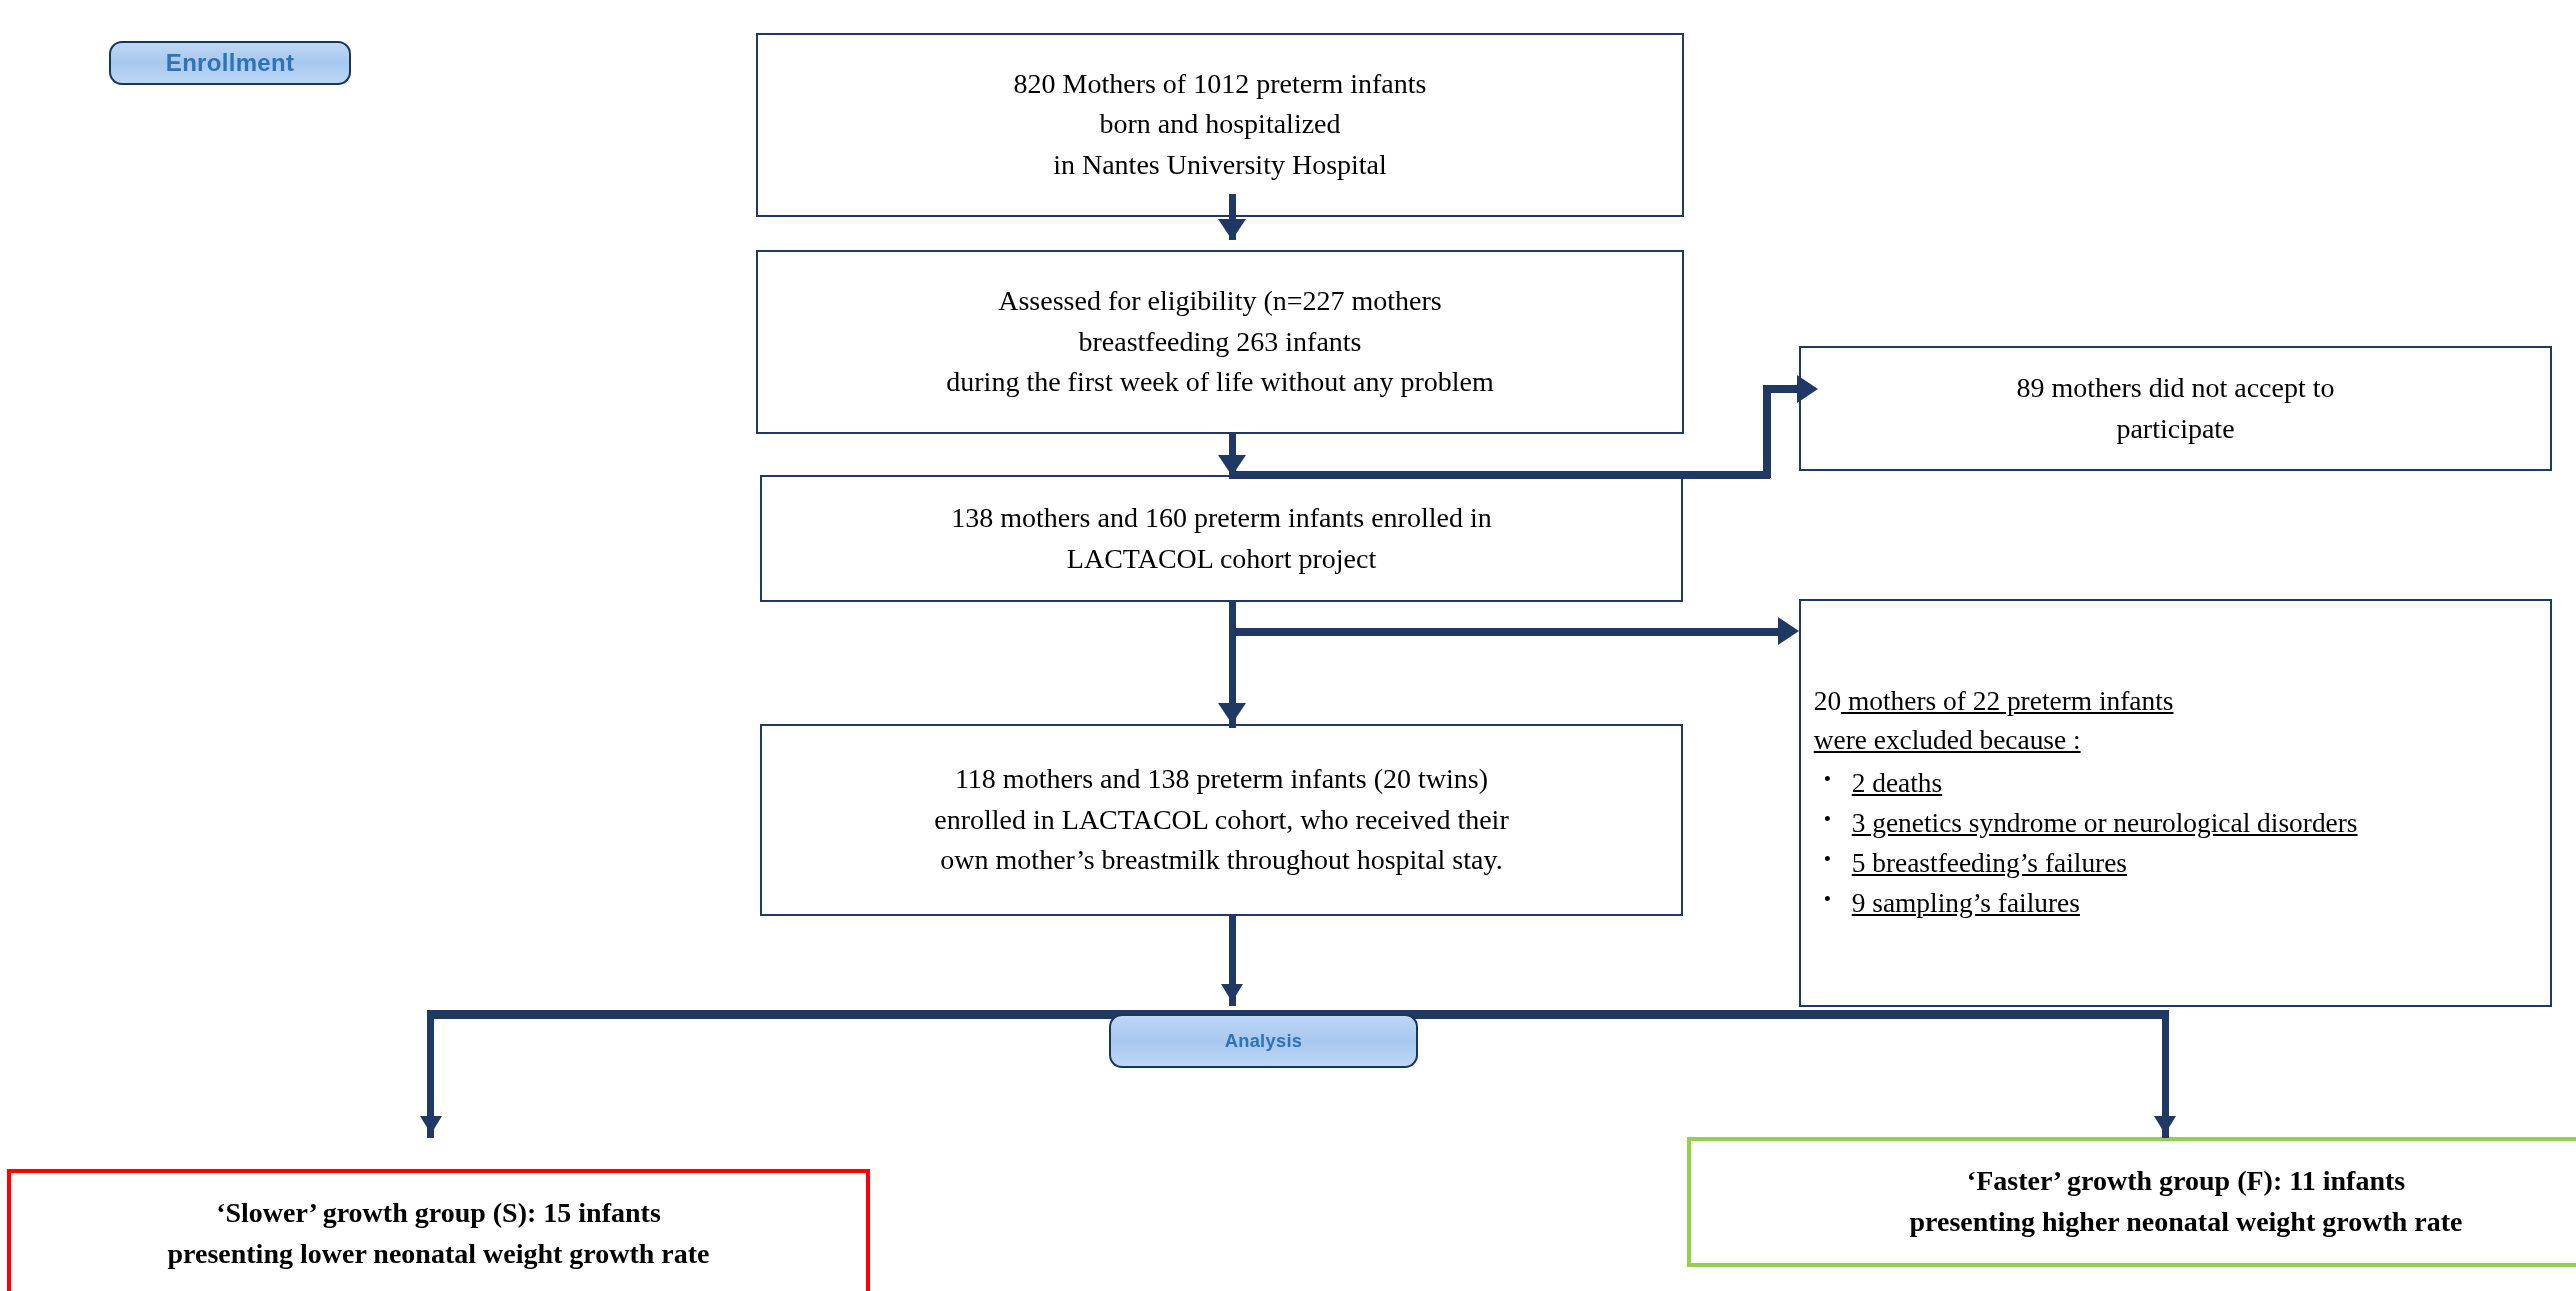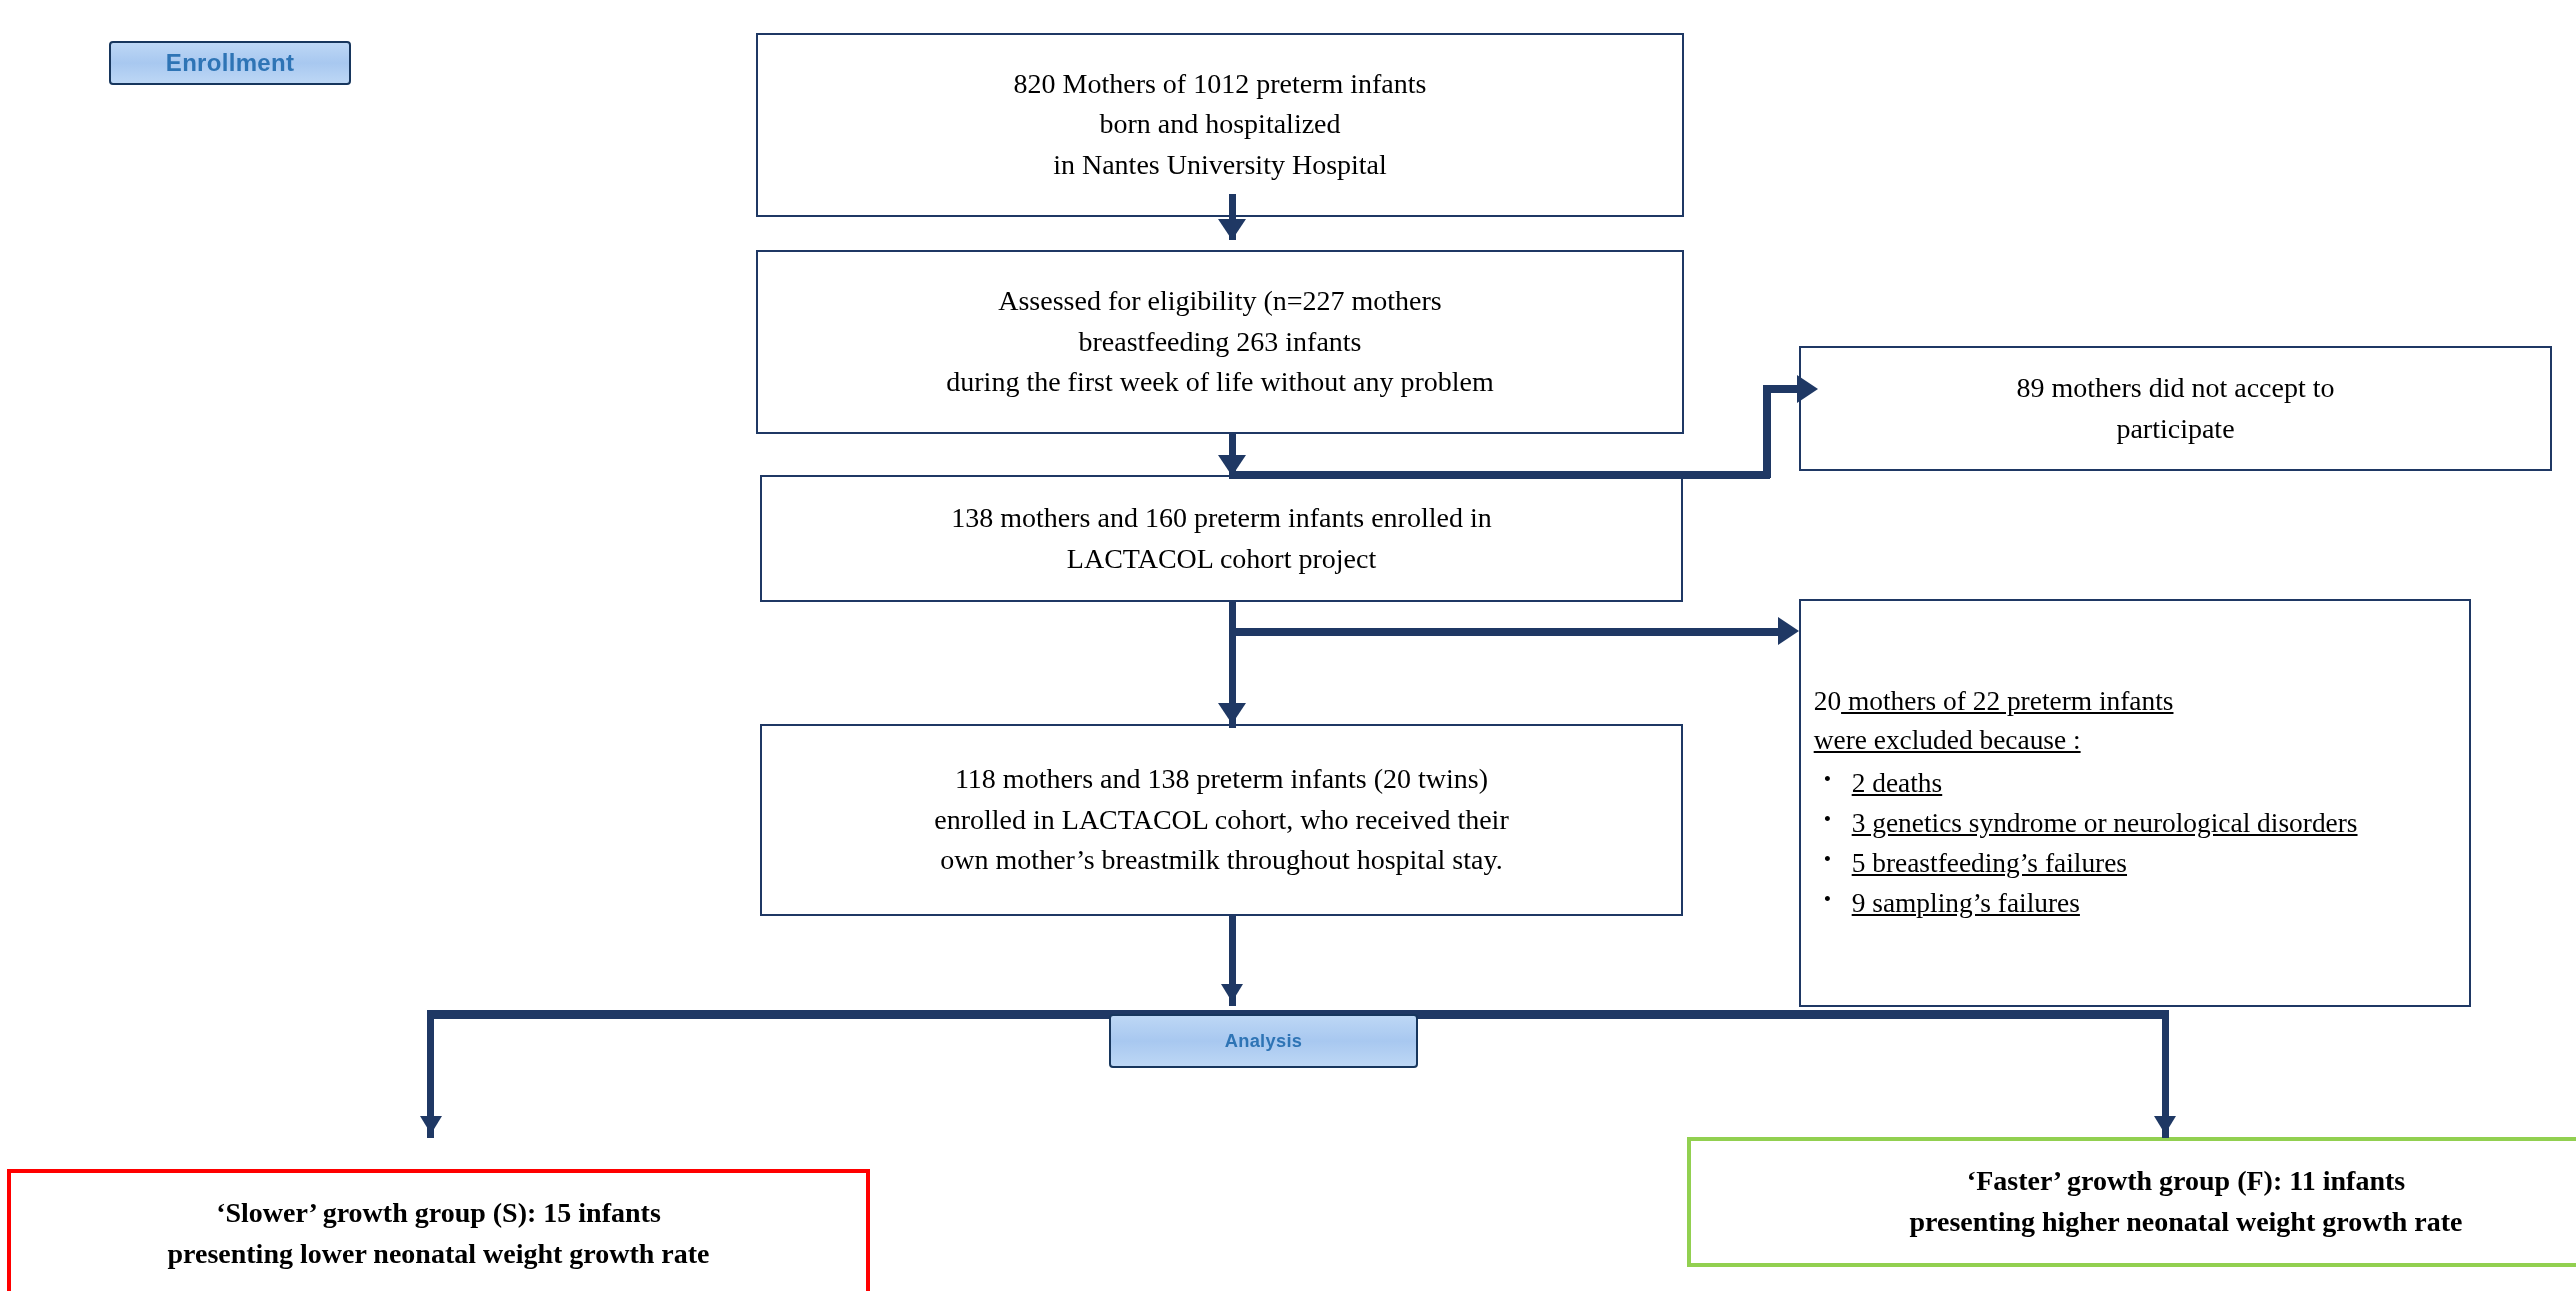--- a/index.html
+++ b/index.html
@@ -34,21 +34,21 @@
   .node.red   { border-color: #FF0000; border-width: 4.2px; margin-top: 32px; }
   .node.green { border-color: #92D050; border-width: 4.2px; }
   .node.bold  { font-weight: bold; }
   .node.left-align { justify-content: flex-start; text-align: left; }
 
   .badge {
     position: absolute;
     box-sizing: border-box;
     background: linear-gradient(180deg,#bdd7f5 0%, #a8c8f0 50%, #bdd7f5 100%);
     border: 2.1px solid #17365D;
-    border-radius: 4px;
+    border-radius: 13px;
     display: flex;
     align-items: center;
     justify-content: center;
     color: #2E74B5;
     font-family: "Liberation Sans", "DejaVu Sans", sans-serif;
     font-weight: bold;
     letter-spacing: 0.3px;
     z-index: 5;
   }
   .badge.enrollment { font-size: 24px; }
@@ -152,21 +152,21 @@
   <div class="node" style="left:1799px; top:346px; width:753px; height:125px;">
     <div class="inner" style="white-space:pre-line;">89  mothers did not accept to
 participate</div>
   </div>
 
   <div class="node" style="left:760px; top:475px; width:923px; height:127px;">
     <div class="inner" style="white-space:pre-line;">138 mothers and 160 preterm infants enrolled in
 LACTACOL  cohort project</div>
   </div>
 
-  <div class="node left-align" style="left:1799px; top:599px; width:672px; height:408px; font-size:27.4px;">
+  <div class="node left-align" style="left:1799px; top:599px; width:753px; height:408px; font-size:27.4px;">
     <div class="inner" style="padding:0 12.7px;">
       <div class="excl-title">
         <span>20</span><span class="u"> mothers of 22 preterm infants</span><br>
         <span class="u">were excluded  because :</span>
       </div>
       <ul class="excl-list">
         <li><span class="u">2 deaths</span></li>
         <li><span class="u">3 genetics syndrome  or neurological disorders</span></li>
         <li><span class="u">5 breastfeeding’s  failures</span></li>
         <li><span class="u">9 sampling’s  failures</span></li>

